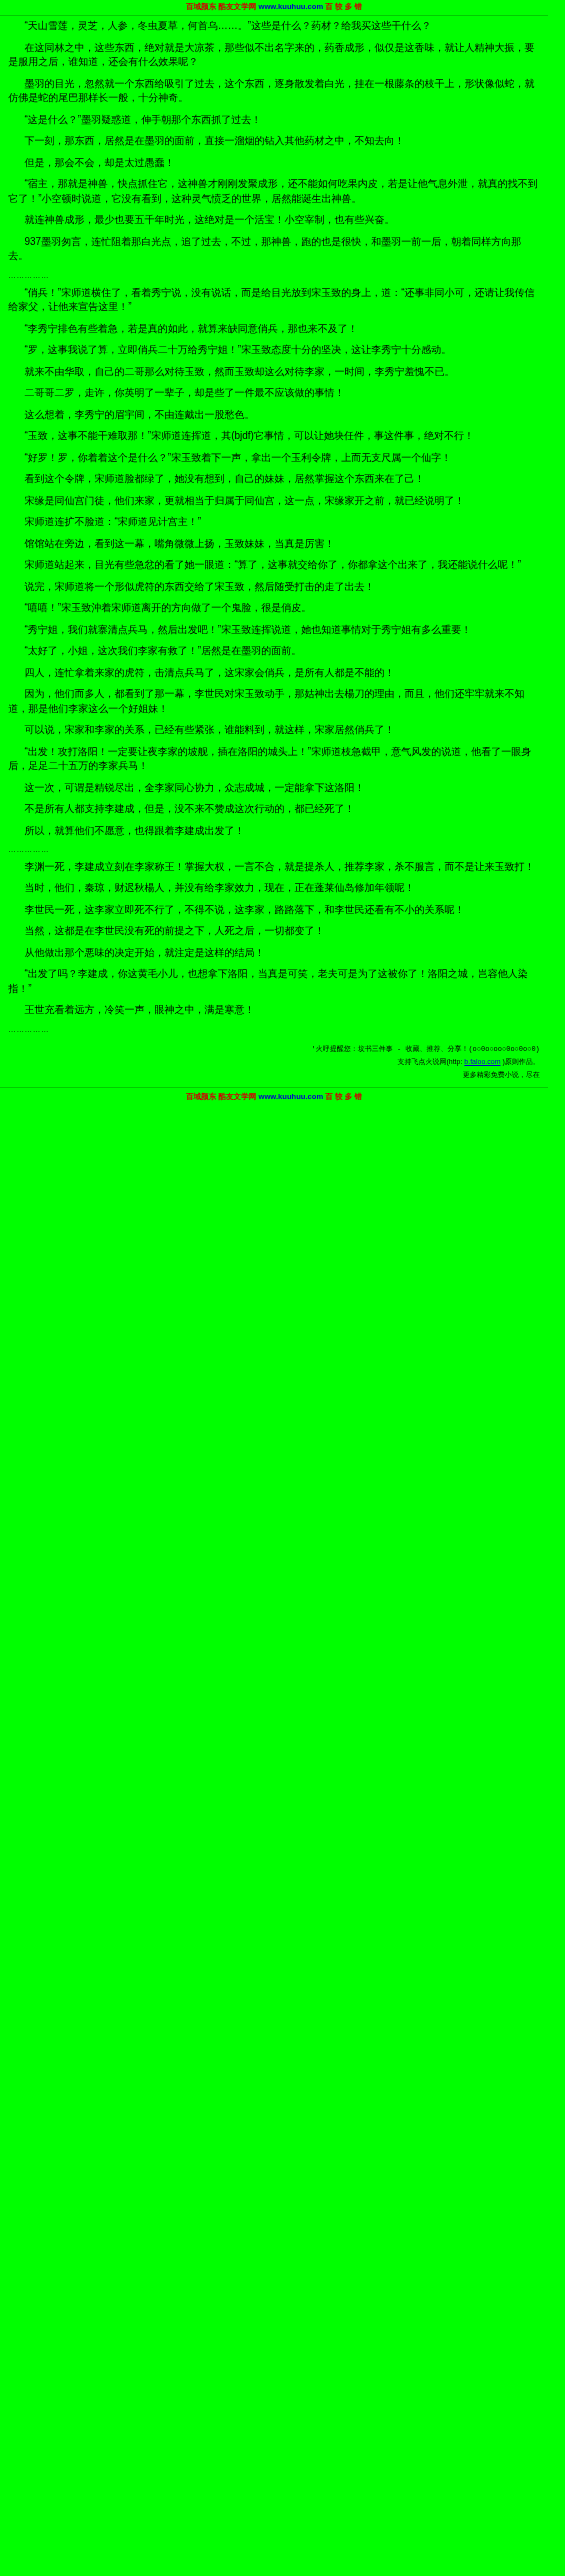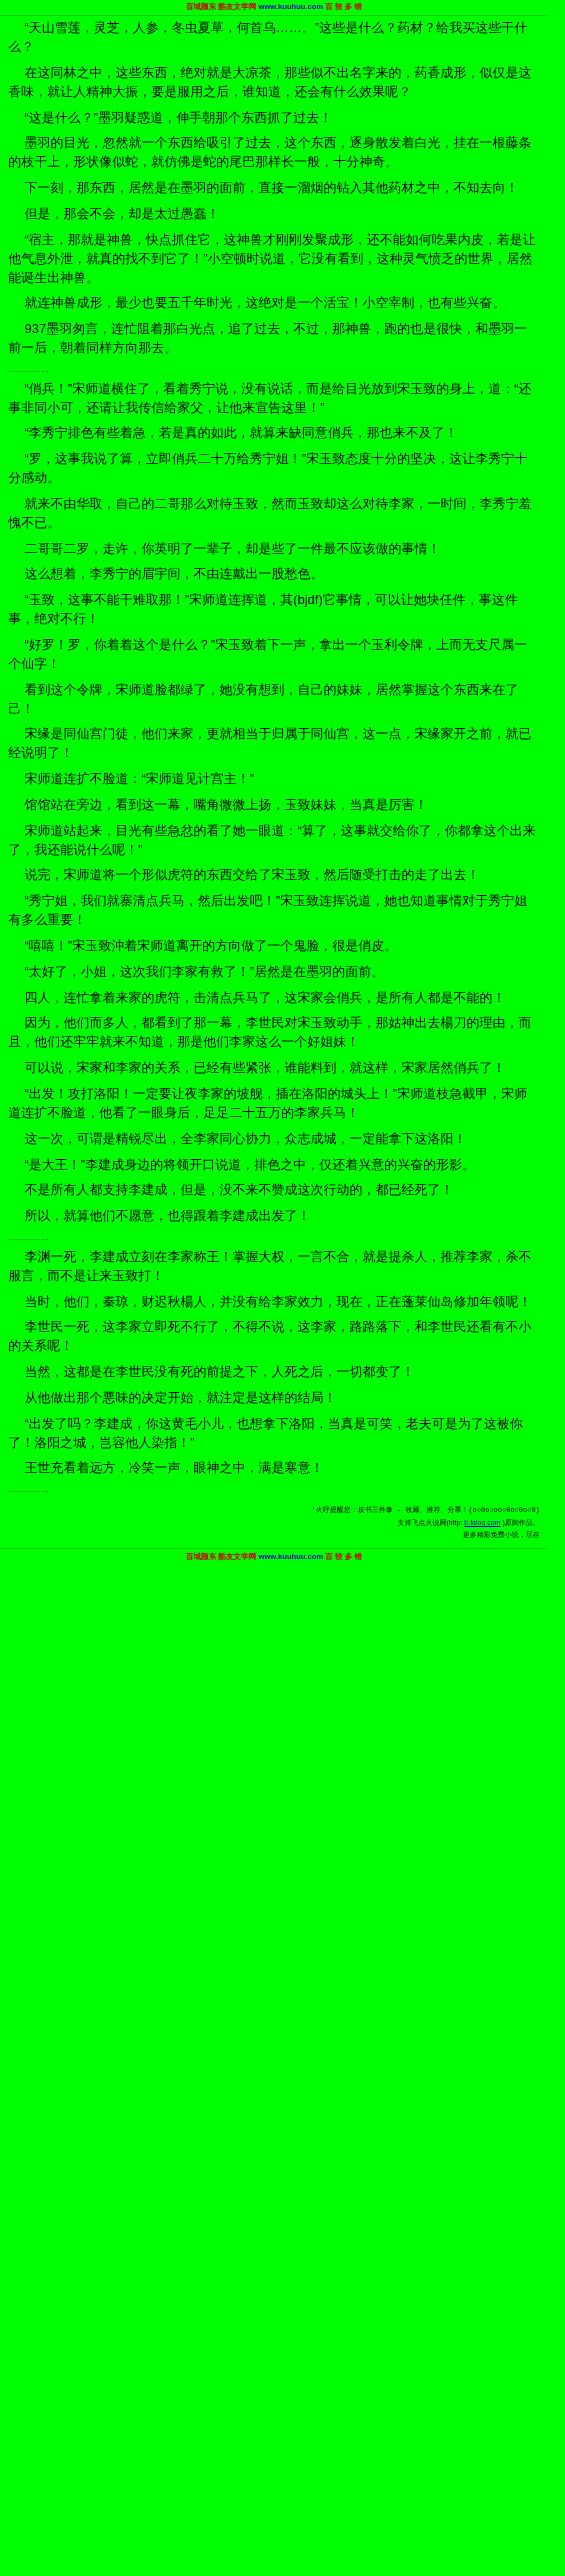--- a/index.html
+++ b/index.html
@@ -41,21 +41,21 @@
     border-top: 0.6px solid #00cc00;
     margin: 1.2px 0;
   }
   .content {
     padding: 1.2px 8.2px 1.2px 8.2px;
   }
   p.para {
     margin: 0 0 7px 0;
     line-height: 1.45;
     text-indent: 0;
-    font-size: 13px;
+    font-size: 10px;
     color: #000;
   }
   p.para.indent {
     text-indent: 16.3px;
   }
   .divider {
     margin: 5.8px 0 5.8px 0;
     font-size: 7.6px;
     color: #000;
     letter-spacing: 0.6px;
@@ -90,22 +90,22 @@
     <span class="brand-red">百域颜东</span>
     <span class="brand-red">酷友文学网</span>
     <span class="brand-url">www.kuuhuu.com</span>
     <span class="brand-tail">百 较 多 错</span>
   </div>
   <hr class="hr-green">
 
   <div class="content">
     <p class="para indent top-para">“天山雪莲，灵芝，人参，冬虫夏草，何首乌……。”这些是什么？药材？给我买这些干什么？</p>
     <p class="para indent">在这同林之中，这些东西，绝对就是大凉茶，那些似不出名字来的，药香成形，似仅是这香味，就让人精神大振，要是服用之后，谁知道，还会有什么效果呢？</p>
+    <p class="para indent">墨羽的目光，忽然就一个东西给吸引了过去，这个东西，逐身散发着白光，挂在一根藤条的枝干上，形状像似蛇，就仿佛是蛇的尾巴那样长一般，十分神奇。</p>
     <p class="para indent">“这是什么？”墨羽疑惑道，伸手朝那个东西抓了过去！</p>
-    <p class="para indent">墨羽的目光，忽然就一个东西给吸引了过去，这个东西，逐身散发着白光，挂在一根藤条的枝干上，形状像似蛇，就仿佛是蛇的尾巴那样长一般，十分神奇。</p>
     <p class="para indent">下一刻，那东西，居然是在墨羽的面前，直接一溜烟的钻入其他药材之中，不知去向！</p>
     <p class="para indent">但是，那会不会，却是太过愚蠢！</p>
     <p class="para indent">“宿主，那就是神兽，快点抓住它，这神兽才刚刚发聚成形，还不能如何吃果内皮，若是让他气息外泄，就真的找不到它了！”小空顿时说道，它没有看到，这种灵气愤乏的世界，居然能诞生出神兽。</p>
     <p class="para indent">就连神兽成形，最少也要五千年时光，这绝对是一个活宝！小空宰制，也有些兴奋。</p>
     <p class="para indent">937墨羽匆言，连忙阻着那白光点，追了过去，不过，那神兽，跑的也是很快，和墨羽一前一后，朝着同样方向那去。</p>
 
     <div class="divider">……………</div>
 
     <p class="para indent">“俏兵！”宋师道横住了，看着秀宁说，没有说话，而是给目光放到宋玉致的身上，道：“还事非同小可，还请让我传信给家父，让他来宣告这里！”</p>
     <p class="para indent">“李秀宁排色有些着急，若是真的如此，就算来缺同意俏兵，那也来不及了！</p>
@@ -114,29 +114,28 @@
     <p class="para indent">二哥哥二罗，走许，你英明了一辈子，却是些了一件最不应该做的事情！</p>
     <p class="para indent">这么想着，李秀宁的眉宇间，不由连戴出一股愁色。</p>
     <p class="para indent">“玉致，这事不能干难取那！”宋师道连挥道，其(bjdf)它事情，可以让她块任件，事这件事，绝对不行！</p>
     <p class="para indent">“好罗！罗，你着着这个是什么？”宋玉致着下一声，拿出一个玉利令牌，上而无支尺属一个仙字！</p>
     <p class="para indent">看到这个令牌，宋师道脸都绿了，她没有想到，自己的妹妹，居然掌握这个东西来在了己！</p>
     <p class="para indent">宋缘是同仙宫门徒，他们来家，更就相当于归属于同仙宫，这一点，宋缘家开之前，就已经说明了！</p>
     <p class="para indent">宋师道连扩不脸道：“宋师道见计宫主！”</p>
     <p class="para indent">馆馆站在旁边，看到这一幕，嘴角微微上扬，玉致妹妹，当真是厉害！</p>
     <p class="para indent">宋师道站起来，目光有些急忿的看了她一眼道：“算了，这事就交给你了，你都拿这个出来了，我还能说什么呢！”</p>
     <p class="para indent">说完，宋师道将一个形似虎符的东西交给了宋玉致，然后随受打击的走了出去！</p>
+    <p class="para indent">“嘻嘻！”宋玉致沖着宋师道离开的方向做了一个鬼脸，很是俏皮。</p>
     <p class="para indent">“秀宁姐，我们就寨清点兵马，然后出发吧！”宋玉致连挥说道，她也知道事情对于秀宁姐有多么重要！</p>
-    <p class="para indent">“嘻嘻！”宋玉致沖着宋师道离开的方向做了一个鬼脸，很是俏皮。</p>
     <p class="para indent">“太好了，小姐，这次我们李家有救了！”居然是在墨羽的面前。</p>
     <p class="para indent">四人，连忙拿着来家的虎符，击清点兵马了，这宋家会俏兵，是所有人都是不能的！</p>
     <p class="para indent">因为，他们而多人，都看到了那一幕，李世民对宋玉致动手，那姑神出去楊刀的理由，而且，他们还牢牢就来不知道，那是他们李家这么一个好姐妹！</p>
     <p class="para indent">可以说，宋家和李家的关系，已经有些紧张，谁能料到，就这样，宋家居然俏兵了！</p>
-    <p class="para indent">“出发！攻打洛阳！一定要让夜李家的坡舰，插在洛阳的城头上！”宋师道枝急截甲，宋师道连扩不脸道，他看了一眼身后，足足二十五万的李家兵马！</p>
+    <p class="para indent">“出发！攻打洛阳！一定要让夜李家的坡舰，插在洛阳的城头上！”宋师道枝急截甲，意气风发的说道，他看了一眼身后，足足二十五万的李家兵马！</p>
     <p class="para indent">这一次，可谓是精锐尽出，全李家同心协力，众志成城，一定能拿下这洛阳！</p>
-    <p class="para indent">“是大王！”李建成身边的将领开口说道，排色之中，仅还着兴意的兴奋的形影。</p>
     <p class="para indent">不是所有人都支持李建成，但是，没不来不赞成这次行动的，都已经死了！</p>
     <p class="para indent">所以，就算他们不愿意，也得跟着李建成出发了！</p>
 
     <div class="divider">……………</div>
 
     <p class="para indent">李渊一死，李建成立刻在李家称王！掌握大权，一言不合，就是提杀人，推荐李家，杀不服言，而不是让来玉致打！</p>
     <p class="para indent">当时，他们，秦琼，财迟秋楊人，并没有给李家效力，现在，正在蓬莱仙岛修加年领呢！</p>
     <p class="para indent">李世民一死，这李家立即死不行了，不得不说，这李家，路路落下，和李世民还看有不小的关系呢！</p>
     <p class="para indent">当然，这都是在李世民没有死的前提之下，人死之后，一切都变了！</p>
     <p class="para indent">从他做出那个悪味的决定开始，就注定是这样的结局！</p>

